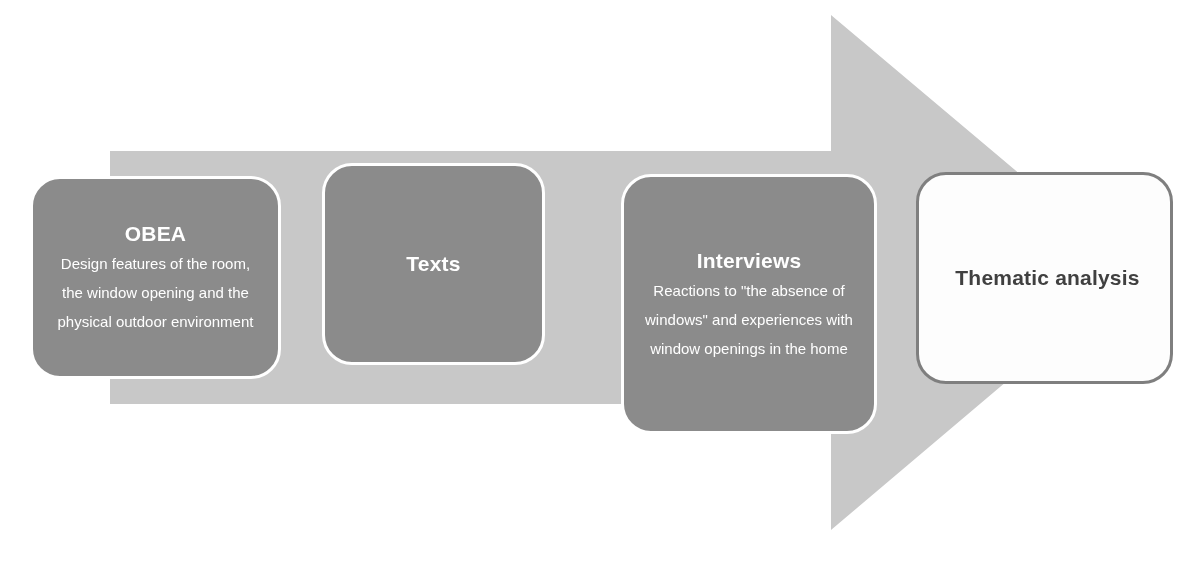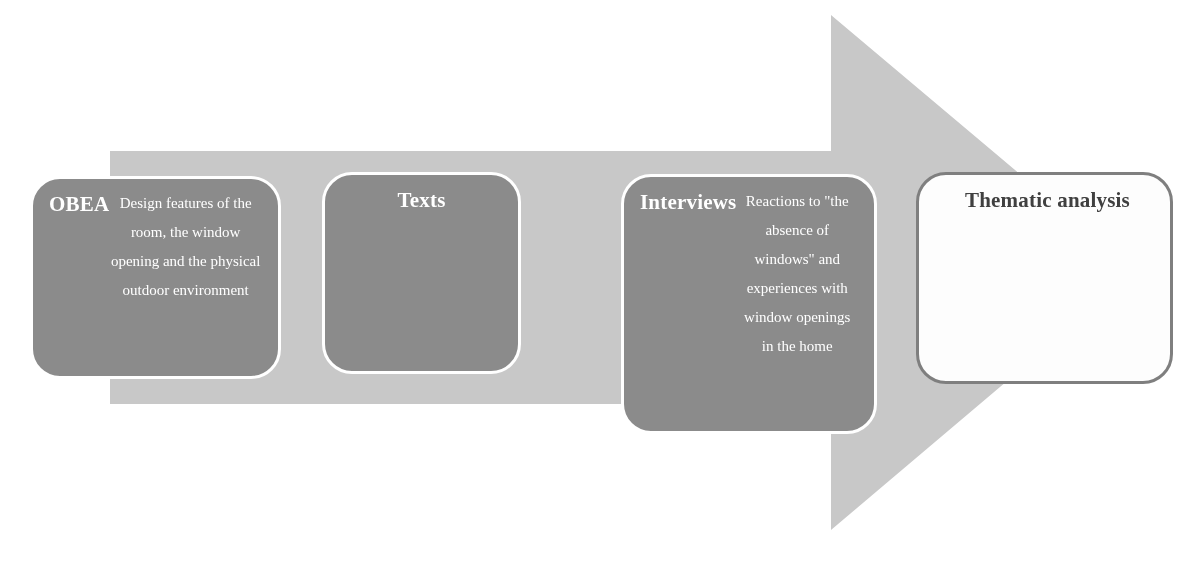--- a/index.html
+++ b/index.html
@@ -28,25 +28,24 @@
     position: absolute;
     left: 0; top: 0;
     width: 1200px;
     height: 562px;
   }
   .arrow-shape { fill: var(--arrow); }
   .step-box {
     position: absolute;
     border-radius: 30px;
     display: flex;
-    flex-direction: row;
+    flex-direction: column;
     justify-content: center;
     text-align: center;
     padding: 10px 16px;
-    font-family: Liberation Serif, serif;
   }
   .step-box.dark {
     background: var(--box-dark);
     border: 3px solid var(--box-dark-border);
     color: var(--text-light);
   }
   .step-box.outline {
     background: var(--box-light-bg);
     border: 3px solid var(--box-light-border);
     color: var(--text-dark-body);
@@ -59,21 +58,21 @@
     letter-spacing: 0.2px;
   }
   .step-box.outline .step-title { color: var(--text-dark-title); }
   .step-body {
     font-size: 15px;
     line-height: 29px;
     font-weight: 400;
   }
   
   .box-0 { left: 30px;  top: 176px; width: 251px; height: 203px; }
-  .box-1 { left: 322px; top: 172px; width: 199px; height: 202px; }
+  .box-1 { left: 322px; top: 163px; width: 223px; height: 202px; }
   .box-2 { left: 621px; top: 174px; width: 256px; height: 260px; }
   .box-3 { left: 916px; top: 172px; width: 257px; height: 212px; }
 </style>
 </head>
 <body>
 
 <div class="canvas">
 
   <svg class="arrow-svg" viewBox="0 0 1200 562" xmlns="http://www.w3.org/2000/svg" aria-hidden="true">
     <polygon class="arrow-shape" points="110,151 831,151 831,15 1136,272 831,530 831,404 110,404"></polygon>

